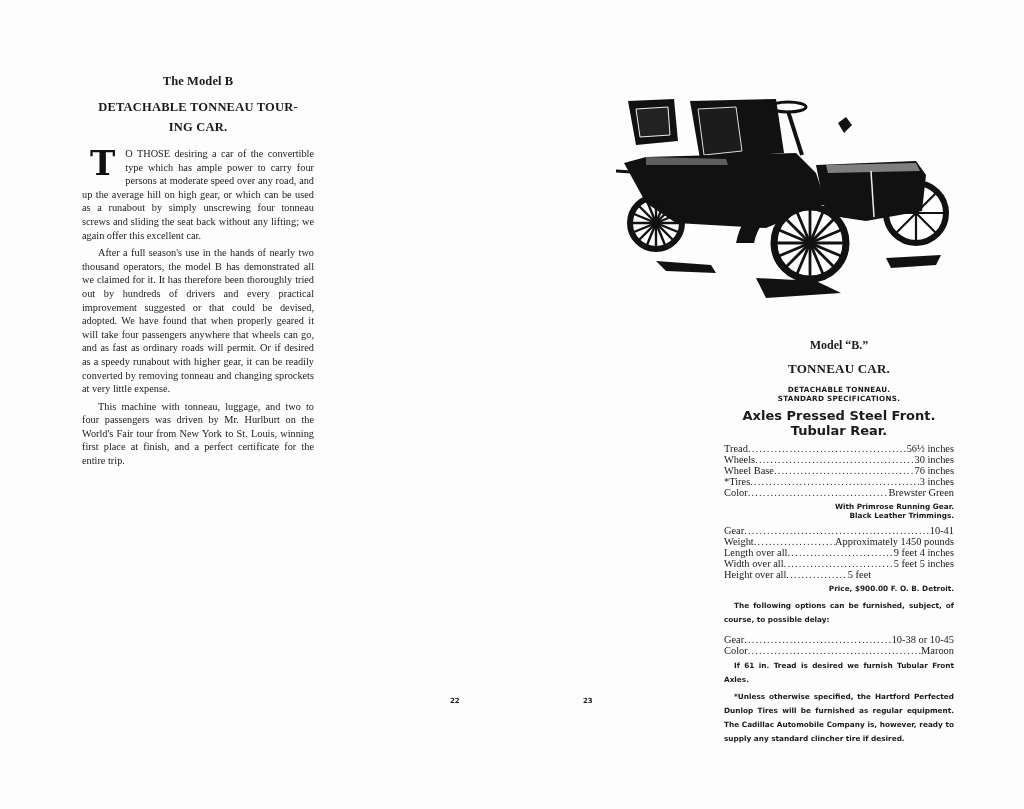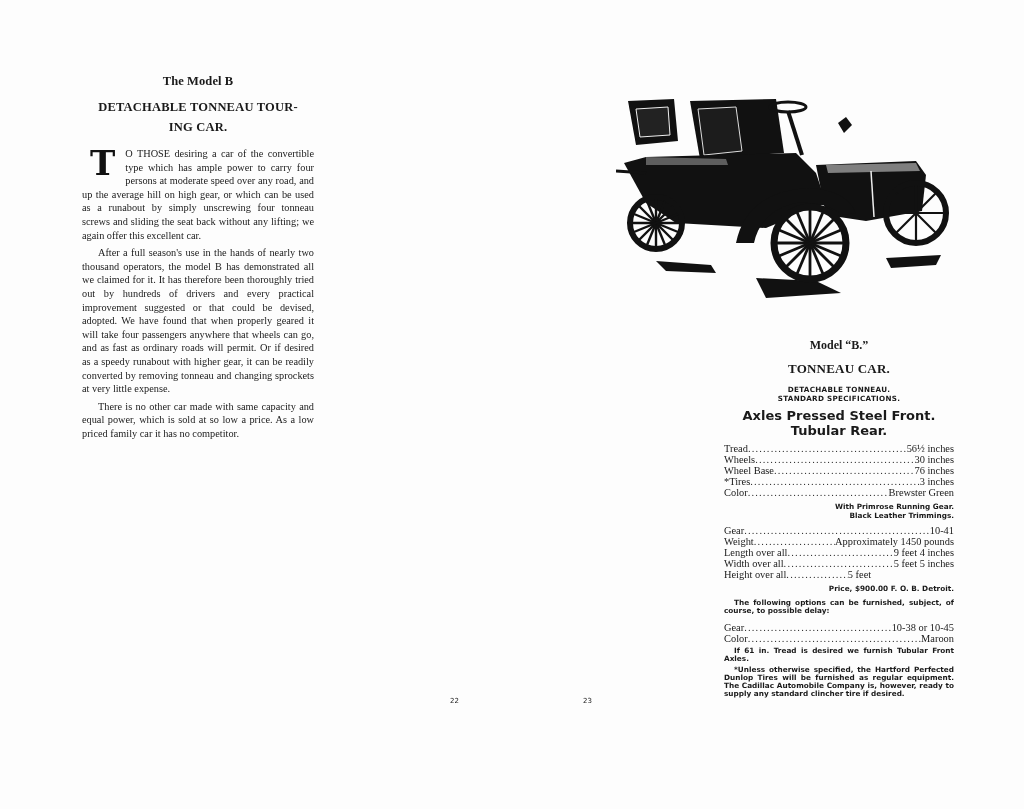--- a/index.html
+++ b/index.html
@@ -14,56 +14,56 @@
   .col-left { position: absolute; left: 82px; top: 74px; width: 232px; }
   .h-model { text-align: center; font-weight: bold; font-size: 12.5px; margin: 0 0 8px 0; letter-spacing: 0.1px; }
   .h-title { text-align: center; font-weight: bold; font-size: 12.5px; line-height: 20px; margin: 0 0 10px 0; letter-spacing: 0.2px; }
   .para { font-size: 10.3px; line-height: 13.6px; text-align: justify; margin: 0 0 4px 0; text-indent: 16px; }
   .para.first { text-indent: 0; }
   .dropcap {
     float: left; font-family: "DejaVu Serif", serif; font-weight: bold; font-size: 34px;
     line-height: 28px; margin: 2px 10px 0 8px; height: 30px; color: #111;
   }
 
-  .pagenum { position: absolute; top: 697px; font-size: 7px; font-weight: normal; font-family: "DejaVu Sans", sans-serif; }
+  .pagenum { position: absolute; top: 697px; font-size: 7px; font-weight: bold; font-family: "DejaVu Sans", sans-serif; }
   #pagenum-left { left: 450px; }
   #pagenum-right { left: 71px; }
 
   .car-img { position: absolute; left: 104px; top: 93px; width: 336px; height: 210px; }
 
   .col-right { position: absolute; left: 212px; top: 338px; width: 230px; }
   .r-model { text-align: center; font-weight: bold; font-size: 12px; margin: 0 0 8px 0; }
   .r-title { text-align: center; font-weight: bold; font-size: 13px; margin: 0 0 8px 0; letter-spacing: 0.2px; }
   .r-blk { text-align: center; font-family: "DejaVu Sans", sans-serif; font-weight: bold; font-size: 7.2px; line-height: 9px; letter-spacing: 0.3px; margin: 0; }
   .r-axles { text-align: center; font-family: "DejaVu Sans", sans-serif; font-weight: bold; font-size: 13px; margin: 5px 0 5px 0; }
   .spec-row { display: flex; font-size: 10.4px; line-height: 11px; white-space: nowrap; }
   .spec-row .lbl { flex: 0 0 auto; text-align: right; }
   .spec-row .dots { flex: 1 1 auto; overflow: hidden; letter-spacing: 1.2px; }
   .spec-row .dots::after { content: "........................................................................................"; }
   .spec-row .val { flex: 0 0 auto; }
   .r-note-c { text-align: right; font-family: "DejaVu Sans", sans-serif; font-weight: bold; font-size: 7.3px; line-height: 8.6px; margin: 5px 0 5px 0; }
-  .r-note { font-family: "DejaVu Sans", sans-serif; font-weight: bold; font-size: 7.3px; line-height: 8px; text-align: justify; text-indent: 10px; margin: 3px 0 3px 0; }
+  .r-note { font-family: "DejaVu Sans", sans-serif; font-weight: bold; font-size: 7.3px; line-height: 14px; text-align: justify; text-indent: 10px; margin: 3px 0 3px 0; }
   .gap { height: 4px; }
 </style>
 </head>
 <body>
 
 <div class="page" id="left-page">
   <div class="col-left">
     <p class="h-model">The Model B</p>
     <p class="h-title">
       <span>DETACHABLE TONNEAU TOUR-</span><br>
       <span>ING CAR.</span>
     </p>
     <p class="para first">
       <span class="dropcap">T</span>
       <span>O THOSE desiring a car of the convertible type which has ample power to carry four persons at moderate speed over any road, and up the average hill on high gear, or which can be used as a runabout by simply unscrewing four tonneau screws and sliding the seat back without any lifting; we again offer this excellent car.</span>
     </p>
     <p class="para">After a full season's use in the hands of nearly two thousand operators, the model B has demonstrated all we claimed for it.  It has therefore been thoroughly tried out by hundreds of drivers and every practical improvement suggested or that could be devised, adopted.  We have found that when properly geared it will take four passengers anywhere that wheels can go, and as fast as ordinary roads will permit.  Or if desired as a speedy runabout with higher gear, it can be readily converted by removing tonneau and changing sprockets at very little expense.</p>
-    <p class="para">There is no other car made with same capacity and equal power, which is sold at so low a price.  As a low priced family car it has no competitor.</p>
+    <p class="para">This machine with tonneau, luggage, and two to four passengers was driven by Mr. Hurlburt on the World's Fair tour from New York to St. Louis, winning first place at finish, and a perfect certificate for the entire trip.</p>
   </div>
   <div class="pagenum" id="pagenum-left">22</div>
 </div>
 
 <div class="page" id="right-page">
   <svg class="car-img" viewBox="0 0 336 210" xmlns="http://www.w3.org/2000/svg">
 
     <path d="M40 168 L95 172 L100 180 L50 178 Z" fill="#111"></path>
     <path d="M140 185 L200 188 L225 200 L150 205 Z" fill="#111"></path>
     <path d="M270 165 L325 162 L320 172 L275 175 Z" fill="#111"></path>

